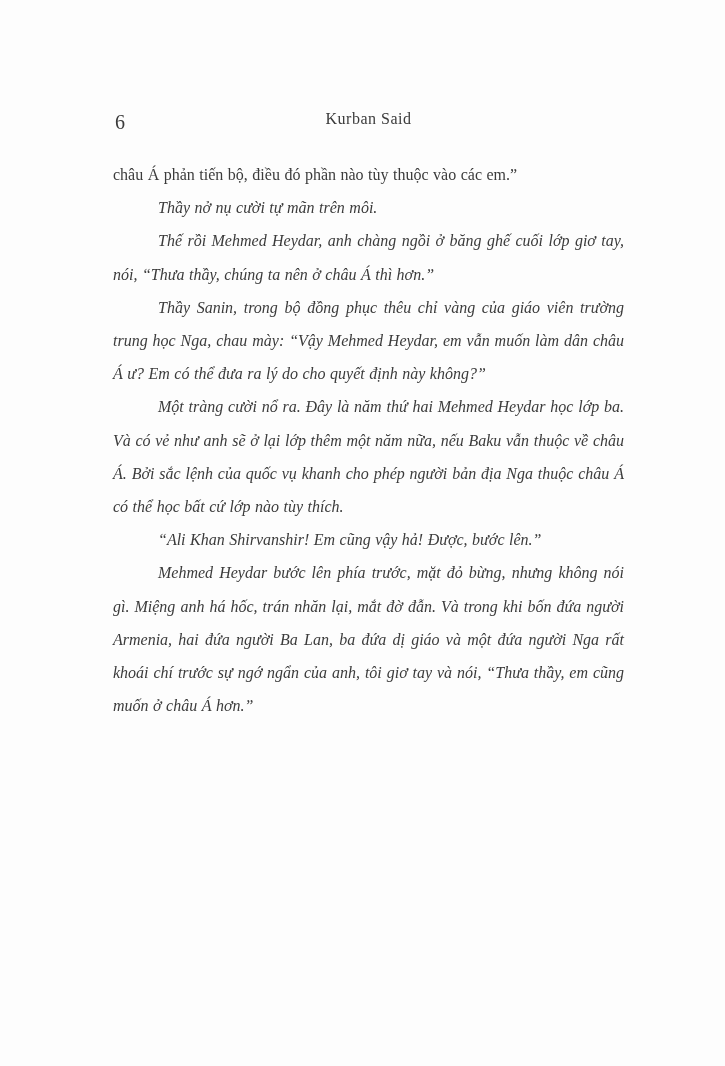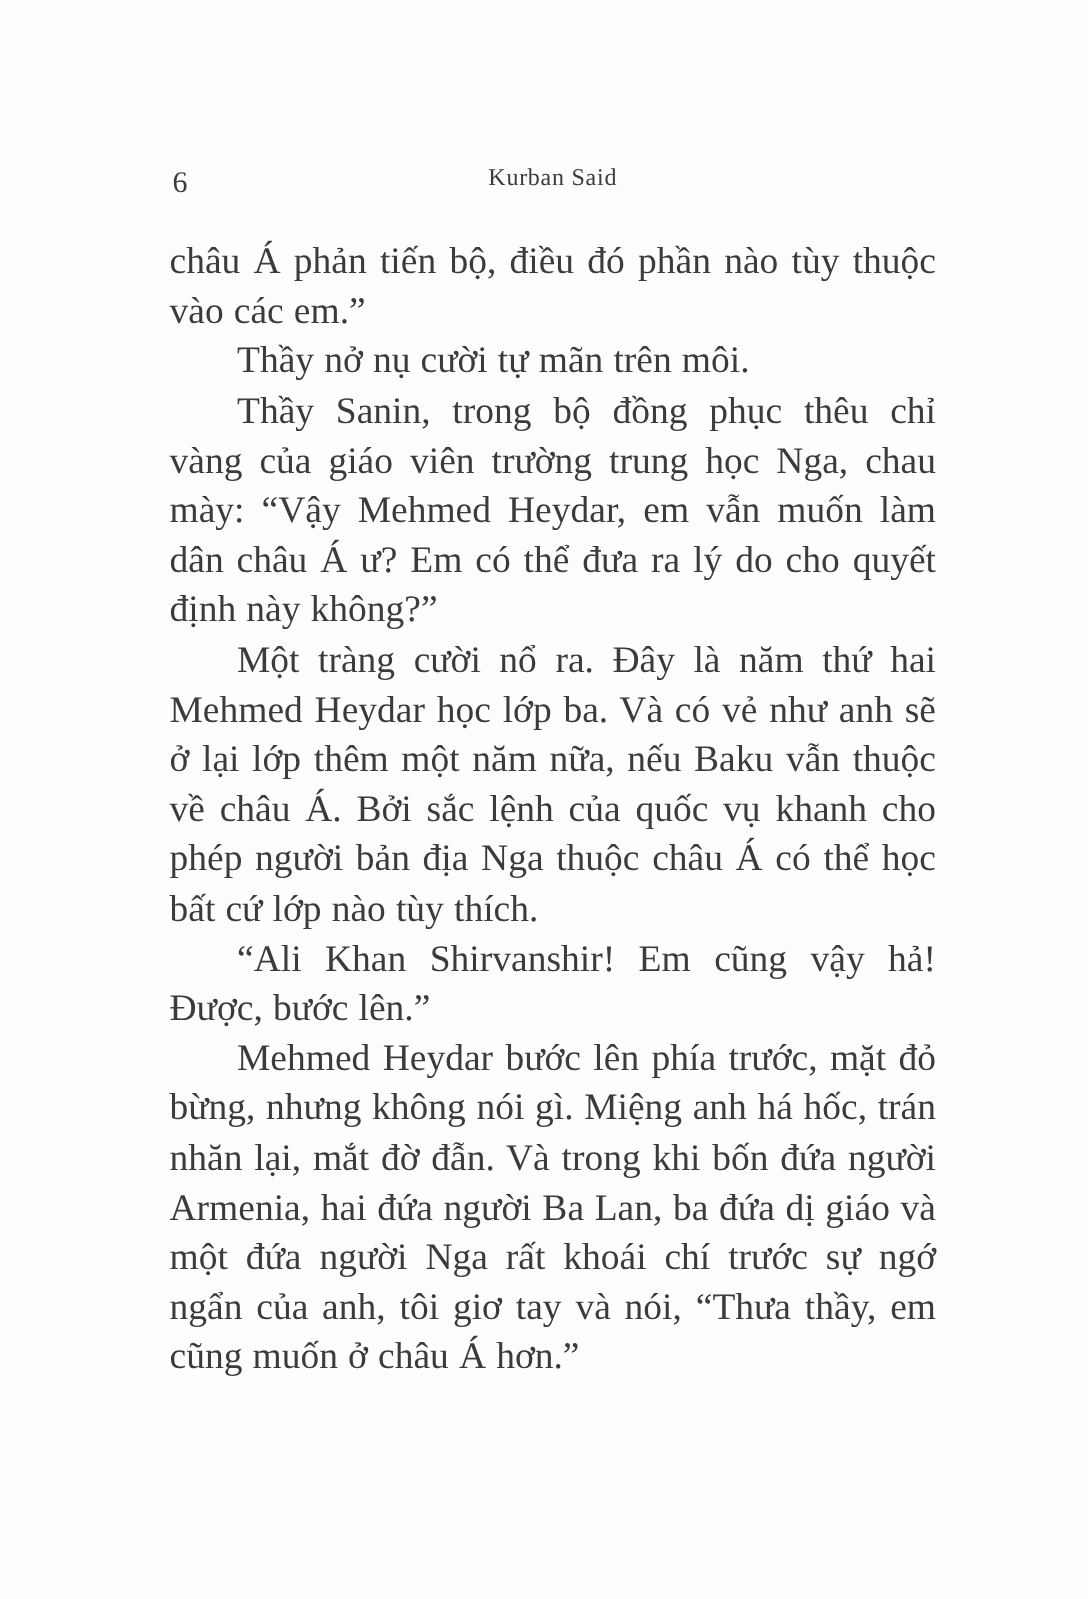--- a/index.html
+++ b/index.html
@@ -37,40 +37,42 @@
   }
   .running-head {
     display: block;
     text-align: center;
     font-size: 16px;
     line-height: 30px;
     letter-spacing: 0.5px;
   }
   .body-text p {
     margin: 0;
-    font-size: 25px;
+    font-size: 16px;
     line-height: 33.2px;
     text-align: justify;
     word-spacing: 0.5px;
   }
   .body-text p.indent {
     text-indent: 45px;
+    font-style: italic;
   }
 </style>
 </head>
 <body>
 
 <div class="page">
   <div class="content">
     <div class="page-header">
       <span class="page-number">6</span>
       <span class="running-head">Kurban Said</span>
     </div>
     <div class="body-text" id="paragraphs">
         <p class="">châu Á phản tiến bộ, điều đó phần nào tùy thuộc vào các em.”</p>
         <p class="indent">Thầy nở nụ cười tự mãn trên môi.</p>
+        <p class="indent">Thế rồi Mehmed Heydar, anh chàng ngồi ở băng ghế cuối lớp giơ tay, nói, “Thưa thầy, chúng ta nên ở châu Á thì hơn.”</p>
         <p class="indent">Thầy Sanin, trong bộ đồng phục thêu chỉ vàng của giáo viên trường trung học Nga, chau mày: “Vậy Mehmed Heydar, em vẫn muốn làm dân châu Á ư? Em có thể đưa ra lý do cho quyết định này không?”</p>
         <p class="indent">Một tràng cười nổ ra. Đây là năm thứ hai Mehmed Heydar học lớp ba. Và có vẻ như anh sẽ ở lại lớp thêm một năm nữa, nếu Baku vẫn thuộc về châu Á. Bởi sắc lệnh của quốc vụ khanh cho phép người bản địa Nga thuộc châu Á có thể học bất cứ lớp nào tùy thích.</p>
         <p class="indent">“Ali Khan Shirvanshir! Em cũng vậy hả! Được, bước lên.”</p>
         <p class="indent">Mehmed Heydar bước lên phía trước, mặt đỏ bừng, nhưng không nói gì. Miệng anh há hốc, trán nhăn lại, mắt đờ đẫn. Và trong khi bốn đứa người Armenia, hai đứa người Ba Lan, ba đứa dị giáo và một đứa người Nga rất khoái chí trước sự ngớ ngẩn của anh, tôi giơ tay và nói, “Thưa thầy, em cũng muốn ở châu Á hơn.”</p>
       </div>
   </div>
 </div>
 
 </body></html>

